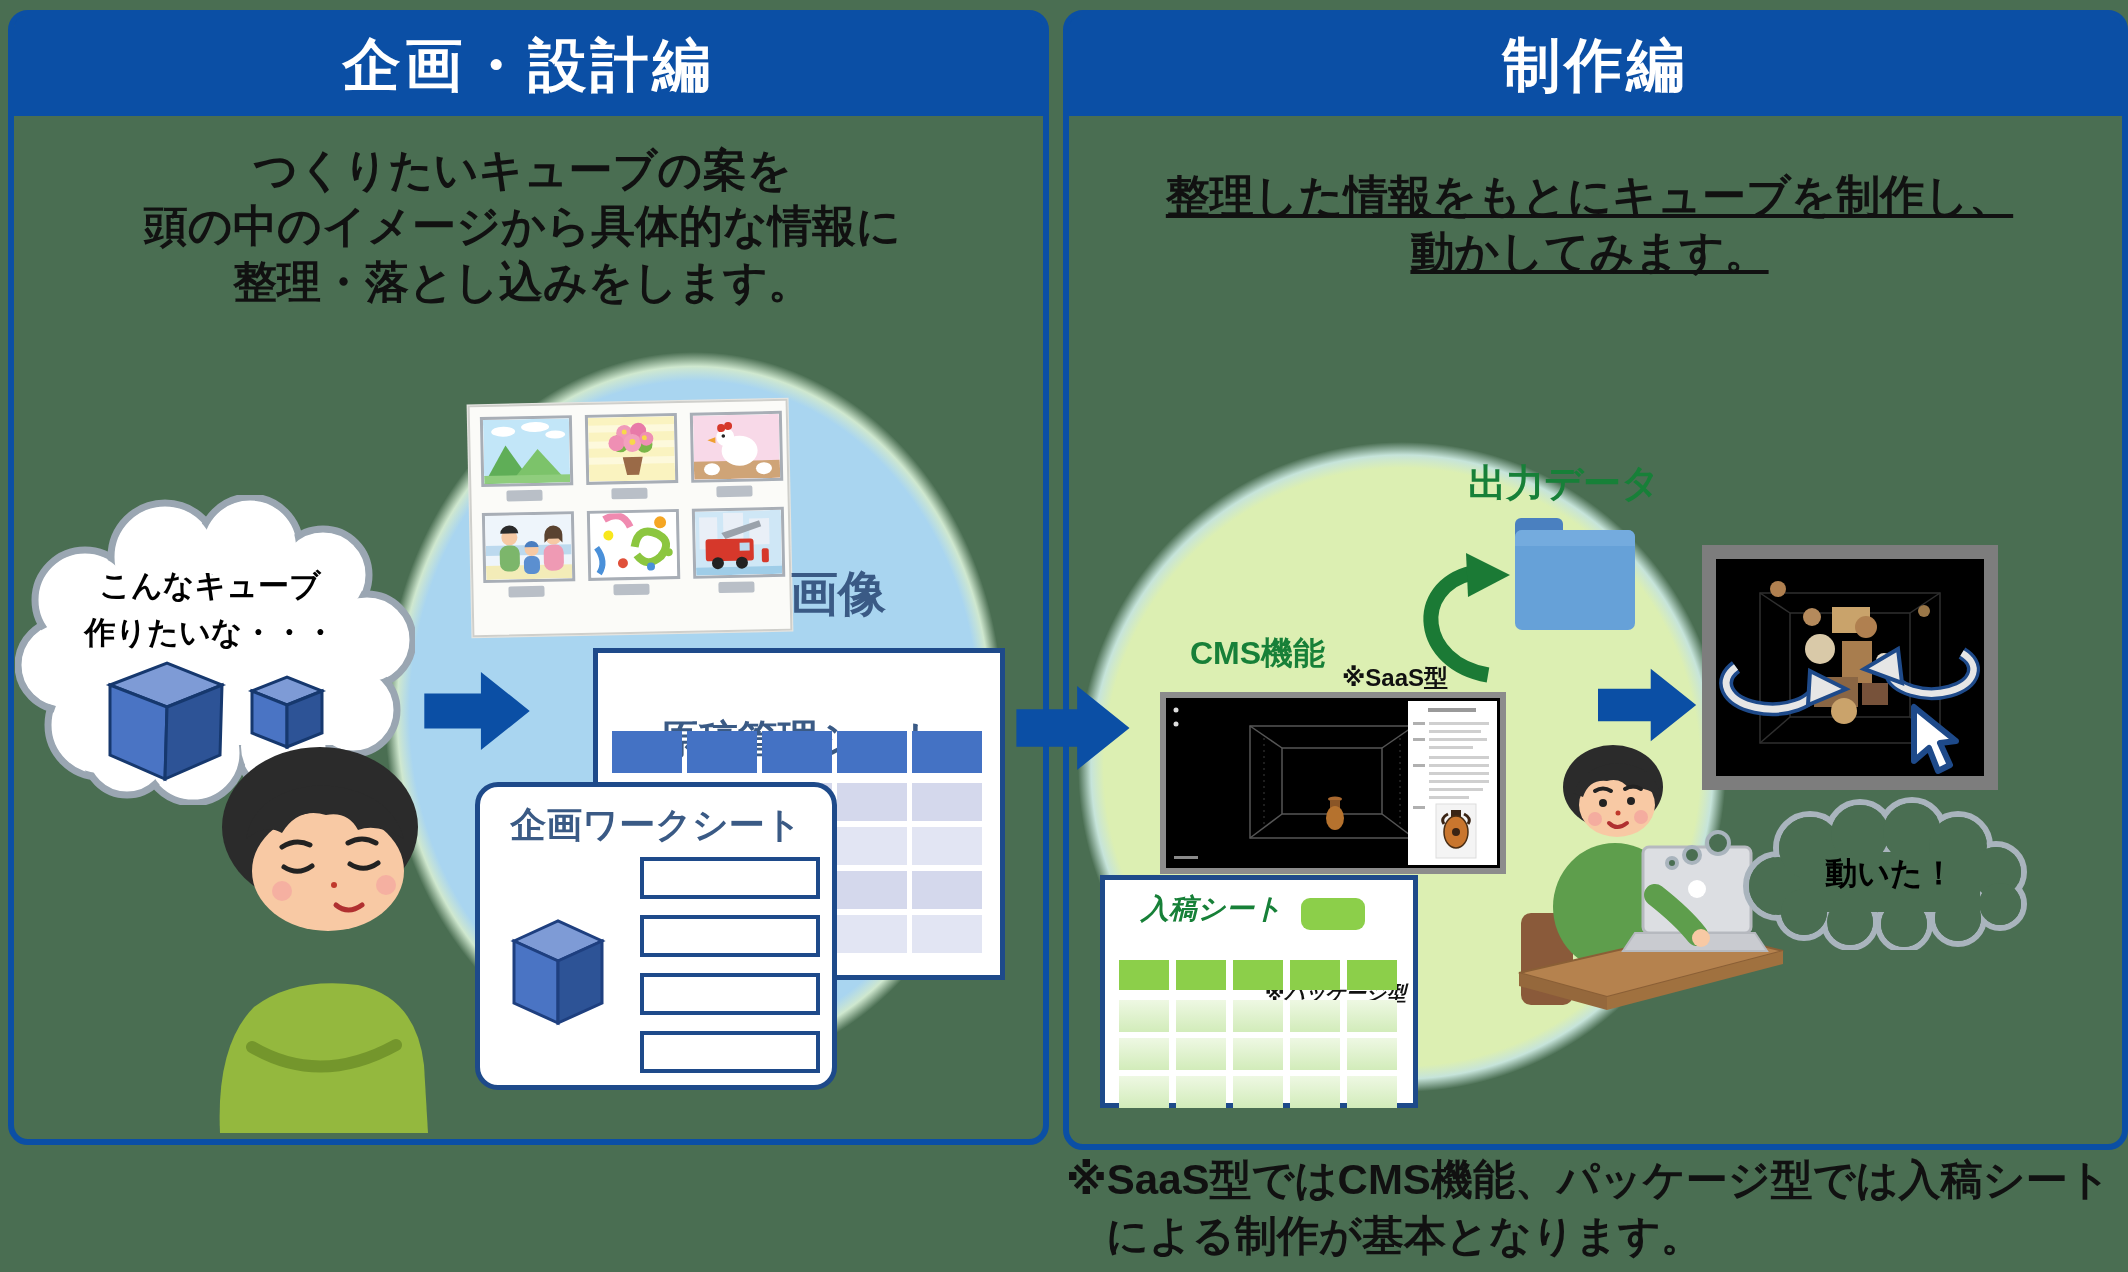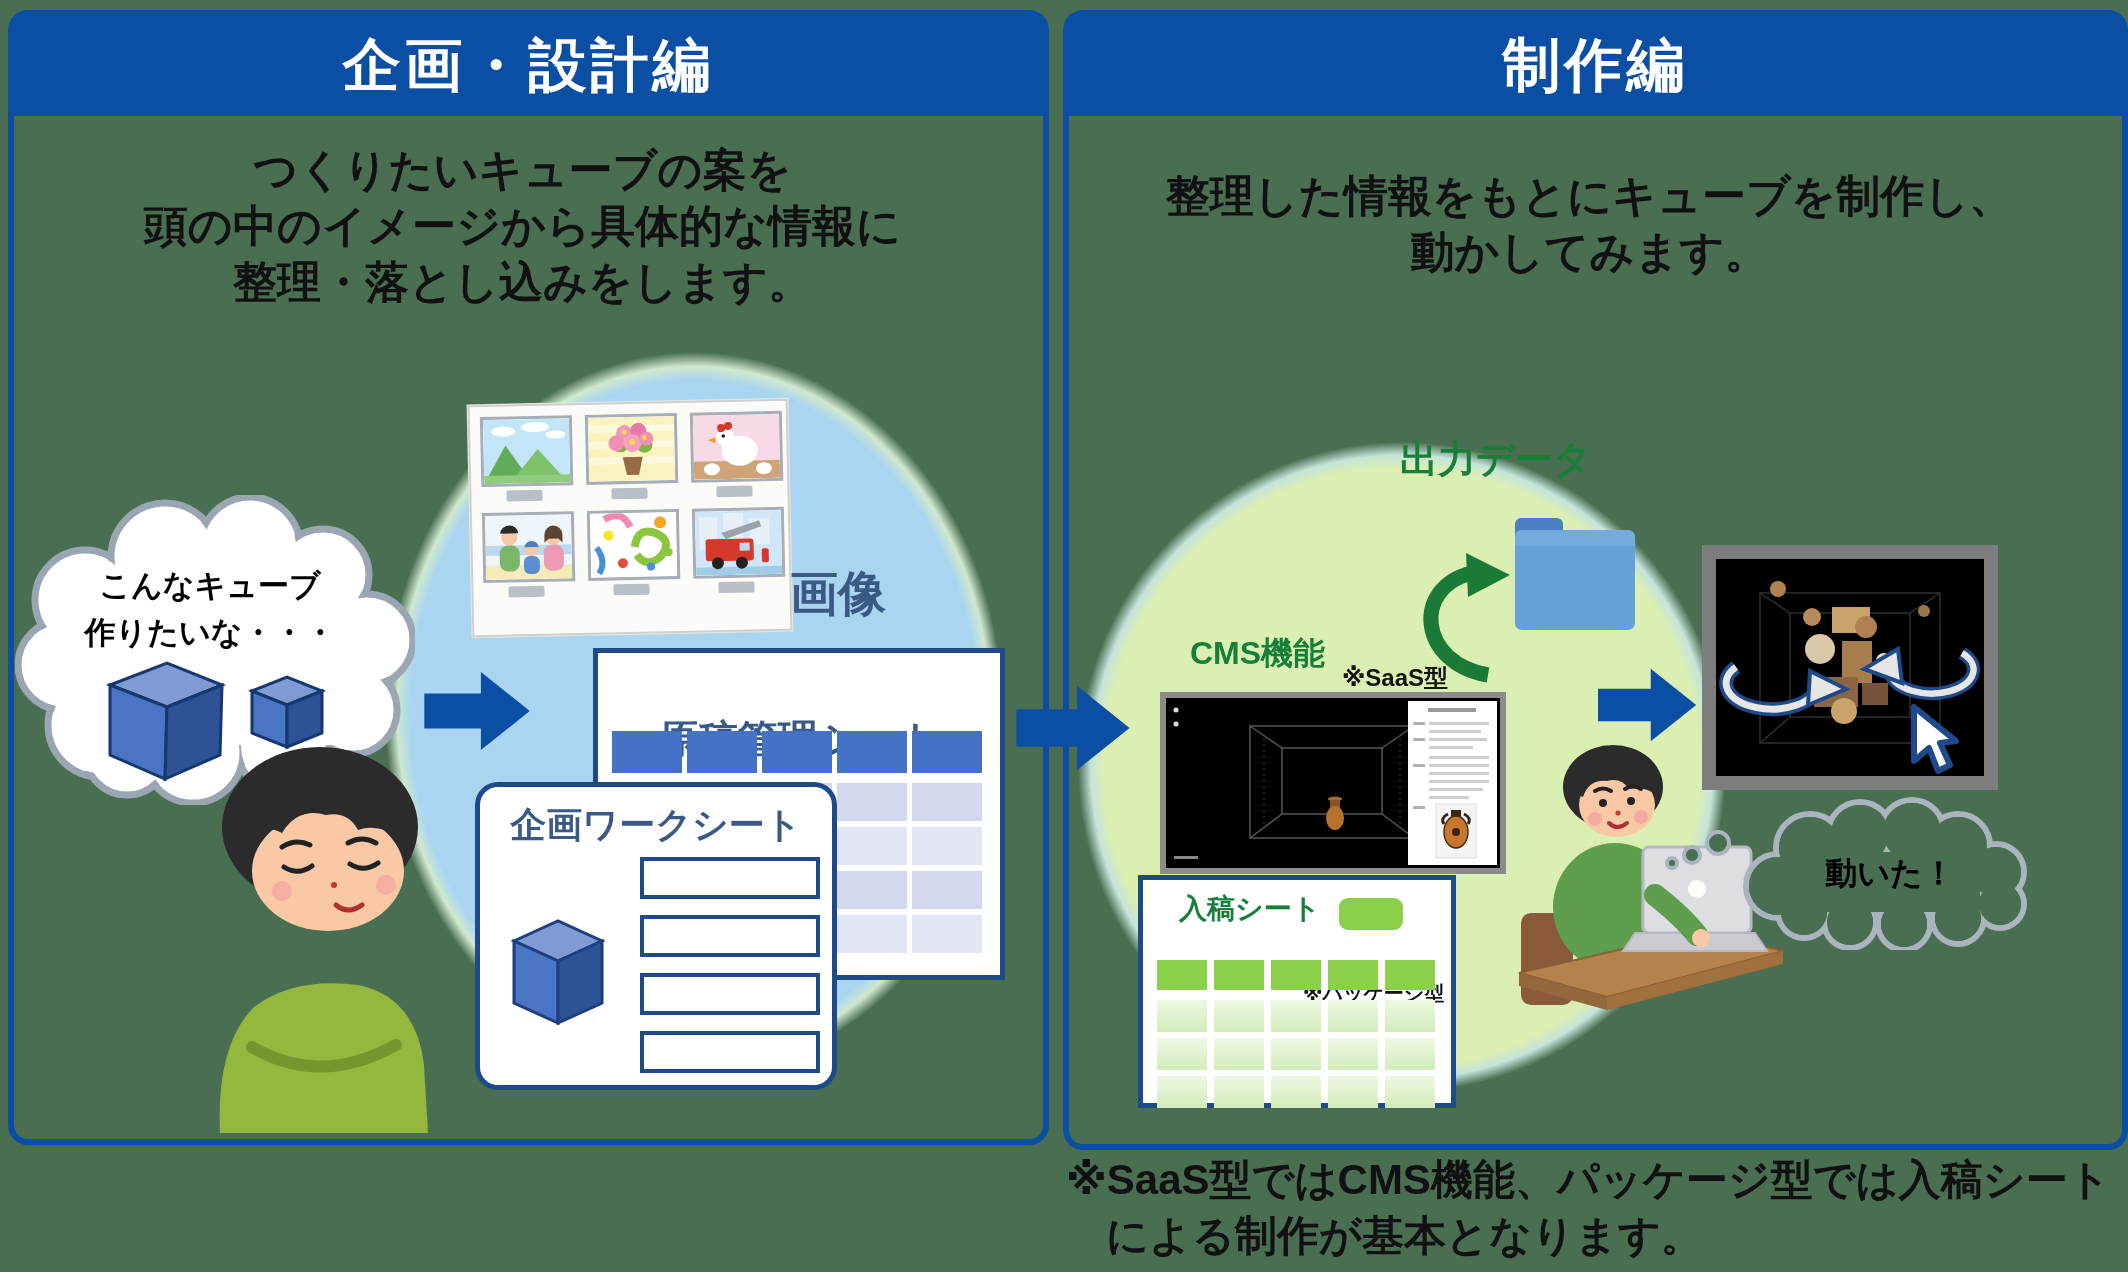--- a/index.html
+++ b/index.html
@@ -272,28 +272,28 @@
   <svg class="abs" style="left:424px;top:670px;" width="108" height="82" viewBox="0 0 110 84">
     <polygon points="0,24 58,24 58,2 108,42 58,82 58,60 0,60" fill="#0b4fa5"></polygon>
   </svg>
 
   <div class="panel" style="left:1063px;top:10px;width:1053px;height:1128px;">
     <div class="panel-header">
       <span>制作編</span>
     </div>
   </div>
 
-  <div class="desc" style="left:1063px;top:168px;width:1053px;">
+  <div class="desc" style="left:1063px;top:168px;width:1053px;text-decoration:underline;">
     <div>整理した情報をもとにキューブを制作し、</div>
     <div>動かしてみます。</div>
   </div>
 
   <div class="ellipse-green" style="left:1078px;top:442px;width:648px;height:650px;"></div>
 
-  <div class="greenlabel" style="left:1400px;top:434px;width:260px;text-align:left;font-size:38px;">出力データ</div>
+  <div class="greenlabel" style="left:1400px;top:458px;width:260px;text-align:right;font-size:38px;">出力データ</div>
 
   <div class="abs" style="left:1515px;top:518px;width:120px;height:114px;">
     <div class="folder-tab"></div>
     <div class="folder-body"></div>
     <div class="folder-flap"></div>
   </div>
 
   <svg class="abs" style="left:1400px;top:545px;" width="130" height="145" viewBox="0 0 130 145">
     <path d="M 88,130 C 18,118 12,42 72,28" stroke="#1b7a35" stroke-width="15" fill="none"></path>
     <polygon points="66,8 110,30 68,52" fill="#1b7a35"></polygon>
@@ -343,21 +343,21 @@
       </g>
       <rect x="270" y="106" width="40" height="54" fill="#f4f4f4" stroke="#ddd"></rect>
       <path d="M282,116 q-8,4 -4,10 M298,116 q8,4 4,10" stroke="#3a2414" stroke-width="3" fill="none"></path>
       <rect x="285" y="112" width="10" height="8" fill="#3a2414"></rect>
       <ellipse cx="290" cy="134" rx="12" ry="16" fill="#c9762e" stroke="#4a2e14" stroke-width="1.5"></ellipse>
       <circle cx="290" cy="134" r="4" fill="#3a2414"></circle>
       <rect x="8" y="158" width="24" height="3" fill="#8a8a8a"></rect>
     </svg>
   </div>
 
-  <div class="sheet" style="left:1138px;top:875px;width:308px;height:223px;">
+  <div class="sheet" style="left:1100px;top:875px;width:308px;height:223px;font-style:italic;">
     <div class="greenlabel" style="left:36px;top:10px;font-size:28px;">入稿シート</div>
     <div class="abs" style="left:196px;top:18px;width:64px;height:32px;background:#8ccf4a;border-radius:9px;"></div>
     <div class="blacknote" style="left:160px;top:52px;font-size:20px;margin-top:48px;">※パッケージ型</div>
     <div class="cellrow" style="left:14px;top:80px;gap:7px;">
       <div class="hcell-green"></div>
       <div class="hcell-green"></div>
       <div class="hcell-green"></div>
       <div class="hcell-green"></div>
       <div class="hcell-green"></div>
     </div>

